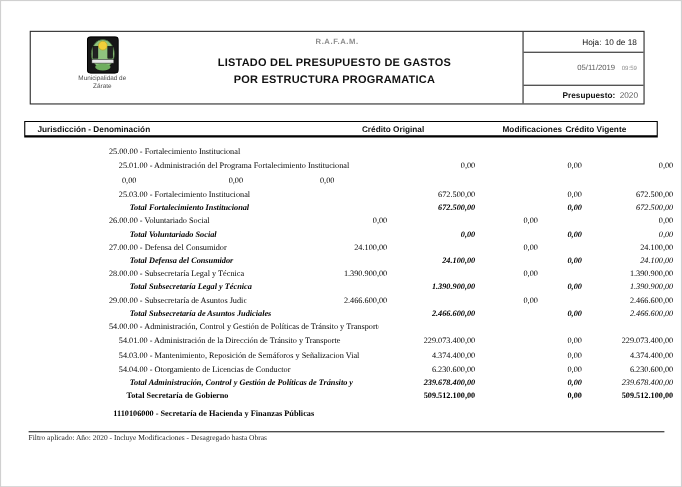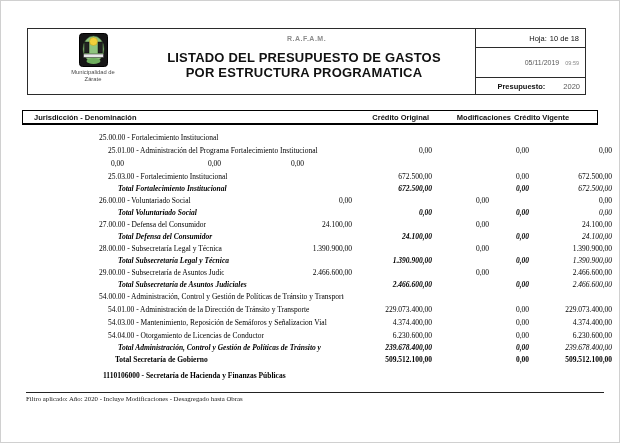--- a/index.html
+++ b/index.html
@@ -15,53 +15,53 @@
   }
   .logo-block{position:absolute;left:36px;top:4px;width:58px;text-align:center;}
   .logo-block svg{display:block;margin:0 auto;}
   .logo-caption{font-size:5.8px;line-height:7px;color:#4a4a4a;margin-top:2px;}
   .rafam{
     position:absolute;left:120px;right:120px;top:6px;text-align:center;
     font-size:7px;font-weight:bold;color:#8c8c8c;letter-spacing:.5px;
   }
   .title{
     position:absolute;left:115px;right:120px;top:21px;text-align:center;
-    font-size:13px;font-weight:bold;line-height:15px;color:#111;letter-spacing:.2px;
+    font-size:10px;font-weight:bold;line-height:15px;color:#111;letter-spacing:.2px;
   }
   .right-cell{
     position:absolute;top:0;right:0;bottom:0;width:110px;
     border-left:1px solid #2b2b2b;box-sizing:border-box;
     display:flex;flex-direction:column;
   }
   .rc-row1{
     height:19px;border-bottom:1px solid #2b2b2b;box-sizing:border-box;
     display:flex;align-items:center;justify-content:flex-end;
     padding:0 6px;font-size:7.5px;gap:3px;
   }
   .rc-row2{
     flex:1;display:flex;align-items:center;justify-content:flex-end;
     padding:0 6px;gap:6px;
   }
   .rc-date{font-size:7px;color:#5a5a5a;}
   .rc-time{font-size:5.5px;color:#8a8a8a;}
   .rc-row3{
     height:17px;border-top:1px solid #2b2b2b;box-sizing:border-box;
     display:flex;align-items:center;justify-content:flex-end;
-    padding:0 5px;gap:18px;font-size:7.5px;
+    padding:0 5px;gap:4px;font-size:7.5px;
   }
   .rc-budget-label{font-weight:bold;}
   .rc-budget-value{color:#5a5a5a;}
   
   .thead{
     position:absolute;left:21px;top:109px;width:576px;height:15px;
     border:1px solid #000;border-bottom:2px solid #000;box-sizing:border-box;
     display:flex;align-items:center;font-size:7.5px;font-weight:bold;
   }
   .th-desc{flex:1;padding-left:11px;}
-  .th-c1{width:100px;text-align:right;}
+  .th-c1{width:100px;text-align:left;}
   .th-c2{width:85px;text-align:right;padding-right:3px;box-sizing:border-box;}
   .th-c3{width:83px;text-align:left;box-sizing:border-box;}
   
   .rows{
     position:absolute;left:35px;top:130px;width:576px;
     font-family:"Liberation Serif",serif;font-size:7.5px;color:#000;
   }
   .row{display:flex;align-items:center;}
   .lbl{flex:1;white-space:nowrap;overflow:hidden;}
   .c1{width:100px;text-align:right;padding-right:12px;box-sizing:border-box;white-space:nowrap;}

